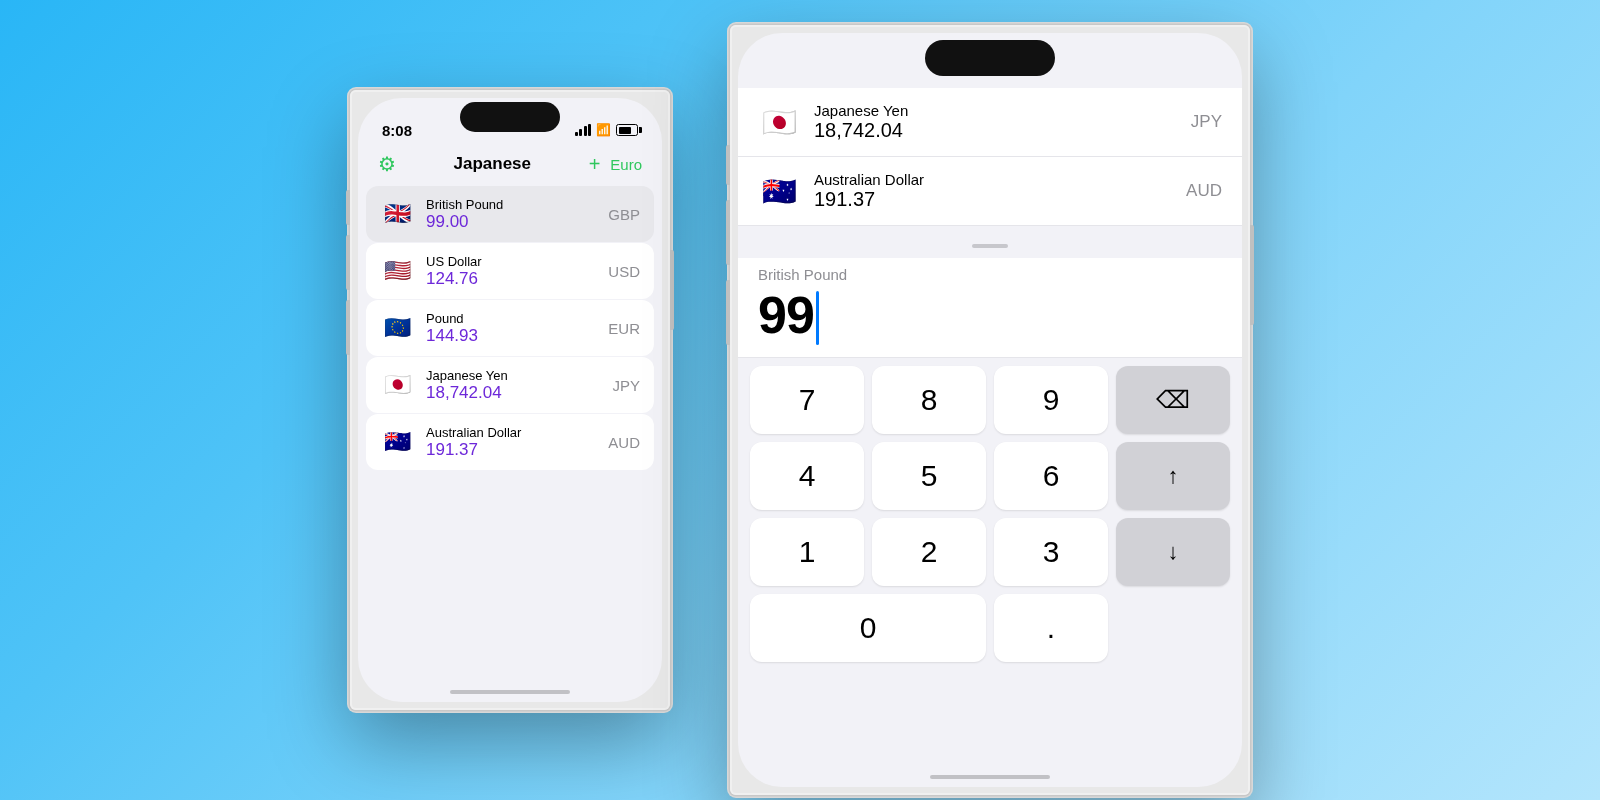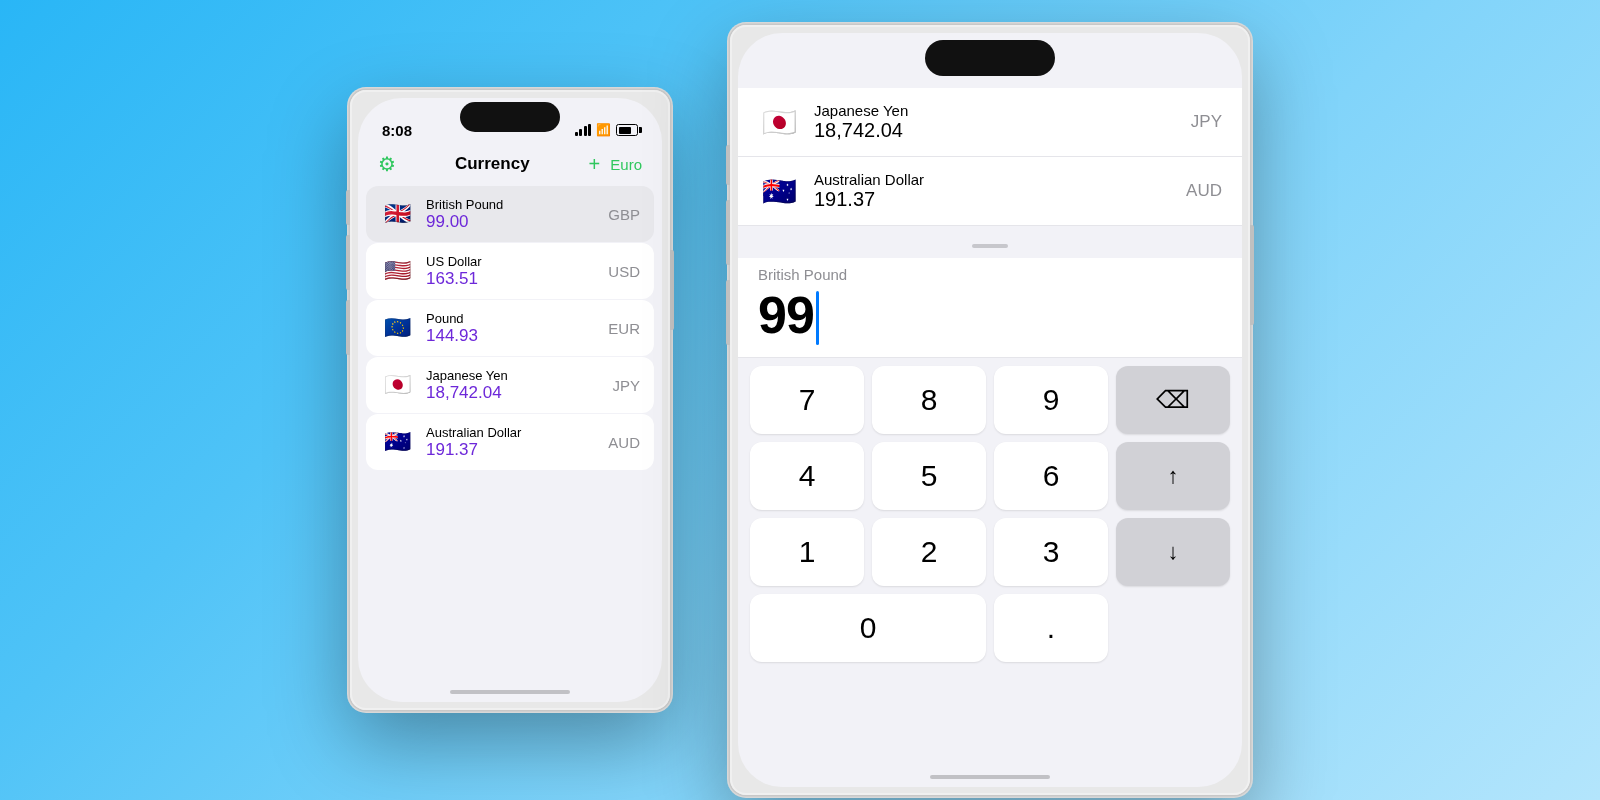--- a/index.html
+++ b/index.html
@@ -19,21 +19,21 @@
     .phones-container {
       display: flex;
       align-items: center;
       gap: 60px;
       position: relative;
     }
 
     
     .iphone {
       background: #e8e8e8;
-      border-radius: 16px;
+      border-radius: 6px;
       position: relative;
       box-shadow:
         0 0 0 1.5px #c8c8c8,
         0 0 0 3px #d8d8d8,
         0 30px 80px rgba(0,0,0,0.35),
         inset 0 0 0 2px #f0f0f0;
     }
 
     .iphone-left {
       width: 320px;
@@ -461,21 +461,21 @@
           </div>
           <span class="wifi-icon">📶</span>
           <div class="battery-icon">
             <div class="battery-fill"></div>
           </div>
         </div>
       </div>
 
       <div class="nav-bar">
         <span class="gear-icon">⚙</span>
-        <span class="nav-title">Currency</span>
+        <span class="nav-title">Japanese</span>
         <div class="nav-actions">
           <span class="nav-plus">+</span>
           <span class="nav-edit">Euro</span>
         </div>
       </div>
 
       <div class="currency-list">
 
         <div class="currency-item active">
           <div class="flag-circle">🇬🇧</div>
@@ -483,21 +483,21 @@
             <div class="currency-name">British Pound</div>
             <div class="currency-value">99.00</div>
           </div>
           <span class="currency-code">GBP</span>
         </div>
 
         <div class="currency-item">
           <div class="flag-circle">🇺🇸</div>
           <div class="currency-info">
             <div class="currency-name">US Dollar</div>
-            <div class="currency-value">163.51</div>
+            <div class="currency-value">124.76</div>
           </div>
           <span class="currency-code">USD</span>
         </div>
 
         <div class="currency-item">
           <div class="flag-circle">🇪🇺</div>
           <div class="currency-info">
             <div class="currency-name">Pound</div>
             <div class="currency-value">144.93</div>
           </div>

